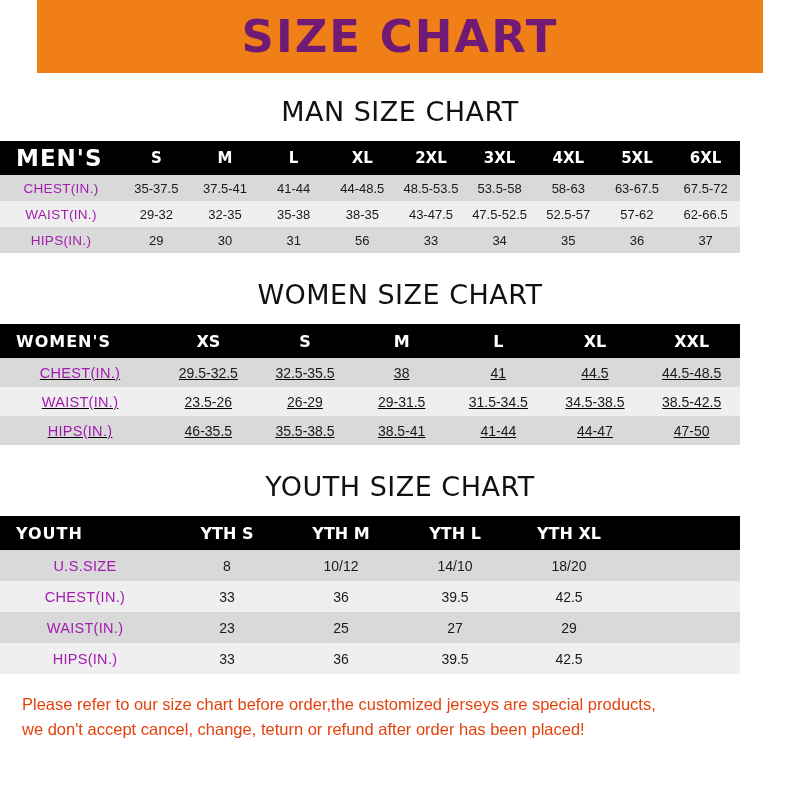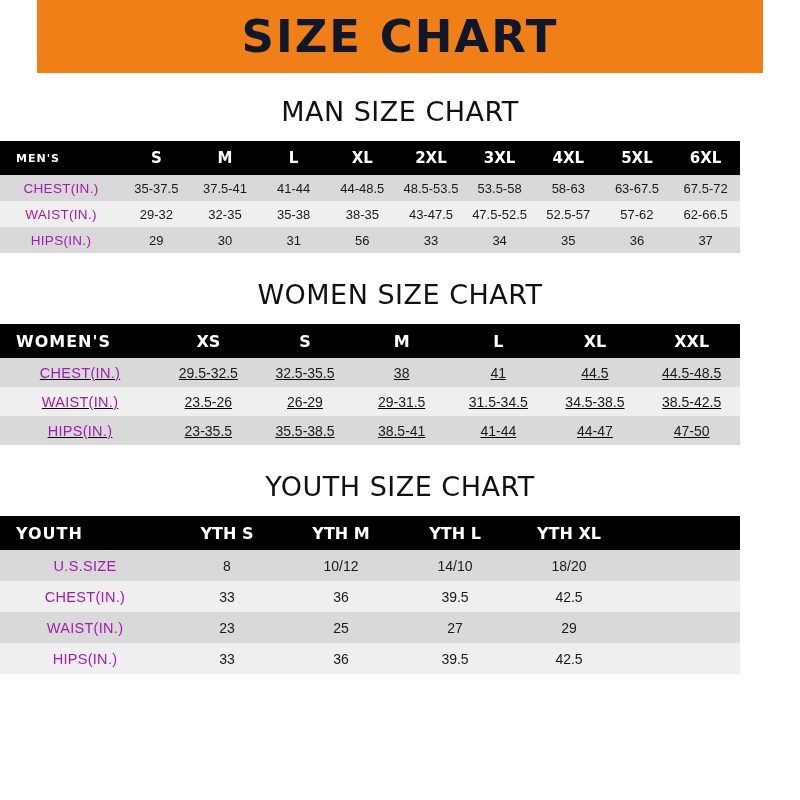--- a/index.html
+++ b/index.html
@@ -38,21 +38,21 @@
   }
   .banner-white-left { left: 0; }
   .banner-white-right { right: 0; }
   .banner-title {
     position: relative;
     z-index: 2;
     font-family: "DejaVu Sans", sans-serif;
     font-weight: bold;
     font-size: 45px;
     letter-spacing: 2px;
-    color: #0f172a;
+    color: #701a75;
     line-height: 1;
     text-align: right;
   }
 
   
   .section-title {
     text-align: center;
     font-family: "DejaVu Sans", sans-serif;
     font-weight: normal;
     font-size: 27px;
@@ -87,21 +87,21 @@
     background: #000000;
     color: #ffffff;
     font-size: 15px;
     font-weight: bold;
     height: 34px;
     font-family: "DejaVu Sans", sans-serif;
   }
   table.size-table thead th.rowlabel {
     text-align: left;
     padding-left: 16px;
-    font-size: 11px;
+    font-size: 23px;
     letter-spacing: 1px;
   }
   table.size-table tbody tr.odd  td { background: #d9d9d9; }
   table.size-table tbody tr.even td { background: #efefef; }
   table.size-table tbody td.rowlabel {
     font-size: 13.5px;
     letter-spacing: 0.3px;
     color: #a21caf;
   }
 
@@ -230,21 +230,21 @@
           <td class="rowlabel">WAIST(IN.)</td>
           <td>23.5-26</td>
           <td>26-29</td>
           <td>29-31.5</td>
           <td>31.5-34.5</td>
           <td>34.5-38.5</td>
           <td>38.5-42.5</td>
         </tr>
         <tr class="odd">
           <td class="rowlabel">HIPS(IN.)</td>
-          <td>23-35.5</td>
+          <td>46-35.5</td>
           <td>35.5-38.5</td>
           <td>38.5-41</td>
           <td>41-44</td>
           <td>44-47</td>
           <td>47-50</td>
         </tr>
       </tbody>
     </table>
   </div>
 
@@ -291,14 +291,18 @@
           <td>33</td>
           <td>36</td>
           <td>39.5</td>
           <td>42.5</td>
           <td></td>
         </tr>
       </tbody>
     </table>
   </div>
 
+  <div class="footer-note">
+    <div>Please refer to our size chart before order,the customized jerseys are special products,</div>
+    <div>we don't accept cancel, change, teturn or refund after order has been placed!</div>
+  </div>
 
 </div>
 
 </body></html>

